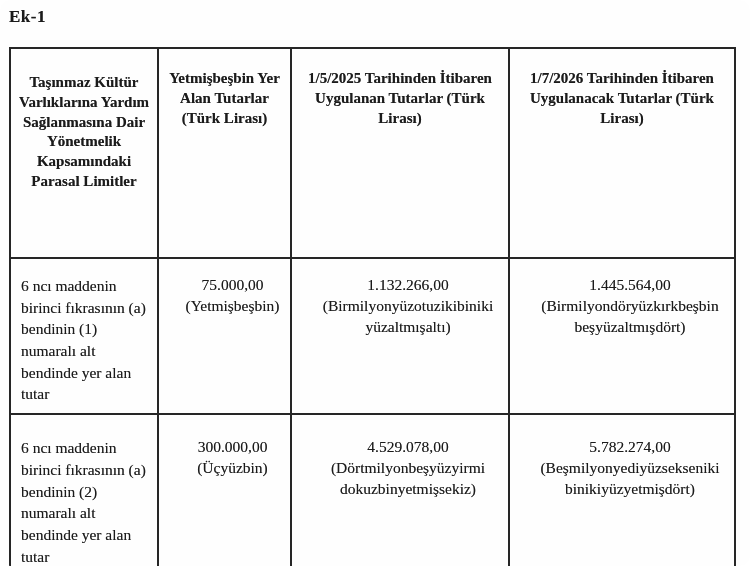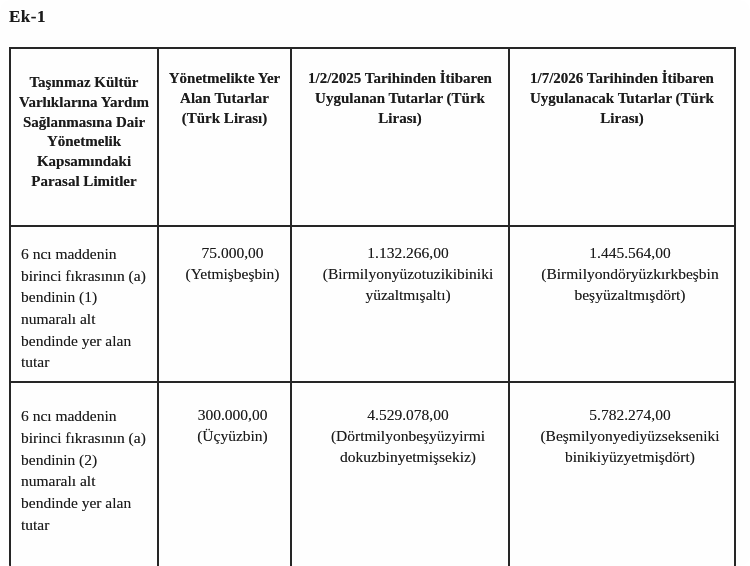--- a/index.html
+++ b/index.html
@@ -31,21 +31,21 @@
     width: 725px;
     border-collapse: collapse;
     table-layout: fixed;
   }
   th, td {
     border: 2px solid #262626;
     vertical-align: top;
     text-shadow: 0 0 0.4px rgba(20,20,20,0.5);
     overflow: hidden;
   }
-  tr.header-row { height: 178px; }
+  tr.header-row { height: 210px; }
   tr.body-row-1 { height: 144px; }
   tr.body-row-2 { height: 194px; }
   th {
     font-size: 15px;
     font-weight: bold;
     line-height: 1.32;
     text-align: center;
     padding: 20px 5px 8px 5px;
   }
   th.col-limits { padding: 24px 6px 8px 6px; }
@@ -75,22 +75,22 @@
   <table class="limits">
     <colgroup>
       <col style="width:148px">
       <col style="width:133px">
       <col style="width:218px">
       <col style="width:226px">
     </colgroup>
     <thead>
       <tr class="header-row">
         <th class="col-limits">Taşınmaz Kültür Varlıklarına Yardım Sağlanmasına Dair Yönetmelik Kapsamındaki Parasal Limitler</th>
-        <th>Yönetmelikte Yer Alan Tutarlar (Türk Lirası)</th>
-        <th>1/2/2025 Tarihinden İtibaren Uygulanan Tutarlar (Türk Lirası)</th>
+        <th>Yetmişbeşbin Yer Alan Tutarlar (Türk Lirası)</th>
+        <th>1/5/2025 Tarihinden İtibaren Uygulanan Tutarlar (Türk Lirası)</th>
         <th>1/7/2026 Tarihinden İtibaren Uygulanacak Tutarlar (Türk Lirası)</th>
       </tr>
     </thead>
     <tbody>
       <tr class="body-row-1">
         <td class="desc">6 ncı maddenin birinci fıkrasının (a) bendinin (1) numaralı alt bendinde yer alan tutar</td>
         <td class="amount">
           <span class="amount-number">75.000,00</span>
           <span class="amount-words">(Yetmişbeşbin)</span>
         </td>

